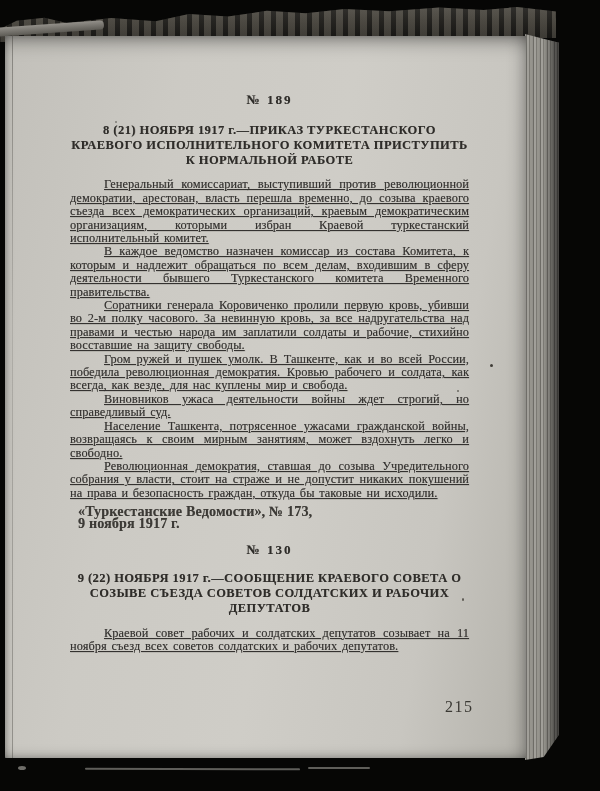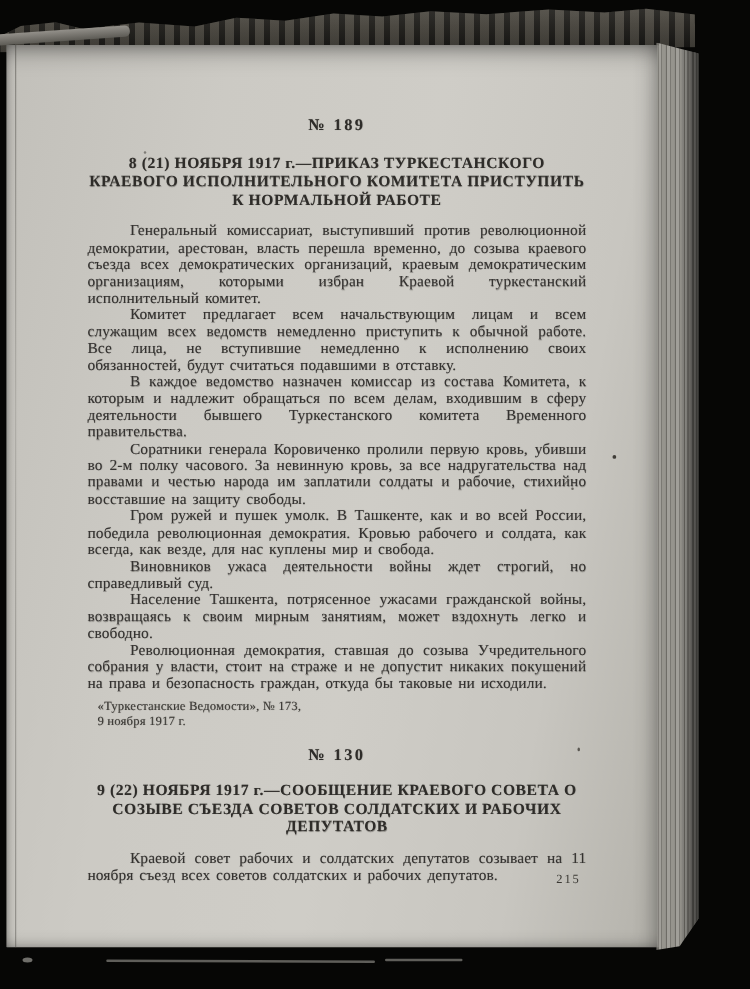--- a/index.html
+++ b/index.html
@@ -99,35 +99,37 @@
   }
   .doc-title .tl { white-space: nowrap; text-align: center; }
   .doc-body p {
     margin: 0;
     text-align: justify;
     text-indent: 34px;
     font-size: 12.2px;
     line-height: 13.4px;
     letter-spacing: 0.15px;
     word-spacing: 1.5px;
+    text-decoration: underline;
   }
   .source {
     margin: 6px 0 12px 8px;
-    font-size: 10px;
+    font-size: 14px;
     line-height: 12px;
     letter-spacing: 0.2px;
     color: #3c3a36;
+    font-weight: bold;
   }
   .source div { white-space: nowrap; }
   #doc-190 .doc-number { margin-top: 4px; margin-bottom: 14px; }
 
   #page-number {
     position: absolute;
     left: 440px; top: 662px;
-    font-size: 10px;
+    font-size: 16px;
     letter-spacing: 1.5px;
     color: #3a3833;
   }
 
   
   .bottom-line {
     position: absolute;
     height: 2px;
     background: #7e7c77;
     opacity: 0.75;
@@ -161,21 +163,20 @@
         <div class="doc-number">№ 189</div>
 
         <div class="doc-title">
           <div class="tl">8 (21) НОЯБРЯ 1917 г.—ПРИКАЗ ТУРКЕСТАНСКОГО</div>
           <div class="tl">КРАЕВОГО ИСПОЛНИТЕЛЬНОГО КОМИТЕТА ПРИСТУПИТЬ</div>
           <div class="tl">К НОРМАЛЬНОЙ РАБОТЕ</div>
         </div>
 
         <div class="doc-body">
           <p>Генеральный комиссариат, выступивший против революционной демократии, арестован, власть перешла временно, до созыва краевого съезда всех демократических организаций, краевым демократическим организациям, которыми избран Краевой туркестанский исполнительный комитет.</p>
-          <p>Комитет предлагает всем начальствующим лицам и всем служащим всех ведомств немедленно приступить к обычной работе. Все лица, не вступившие немедленно к исполнению своих обязанностей, будут считаться подавшими в отставку.</p>
           <p>В каждое ведомство назначен комиссар из состава Комитета, к которым и надлежит обращаться по всем делам, входившим в сферу деятельности бывшего Туркестанского комитета Временного правительства.</p>
           <p>Соратники генерала Коровиченко пролили первую кровь, убивши во 2-м полку часового. За невинную кровь, за все надругательства над правами и честью народа им заплатили солдаты и рабочие, стихийно восставшие на защиту свободы.</p>
           <p>Гром ружей и пушек умолк. В Ташкенте, как и во всей России, победила революционная демократия. Кровью рабочего и солдата, как всегда, как везде, для нас куплены мир и свобода.</p>
           <p>Виновников ужаса деятельности войны ждет строгий, но справедливый суд.</p>
           <p>Население Ташкента, потрясенное ужасами гражданской войны, возвращаясь к своим мирным занятиям, может вздохнуть легко и свободно.</p>
           <p>Революционная демократия, ставшая до созыва Учредительного собрания у власти, стоит на страже и не допустит никаких покушений на права и безопасность граждан, откуда бы таковые ни исходили.</p>
         </div>
 
         <div class="source">
           <div>«Туркестанские Ведомости», № 173,</div>

